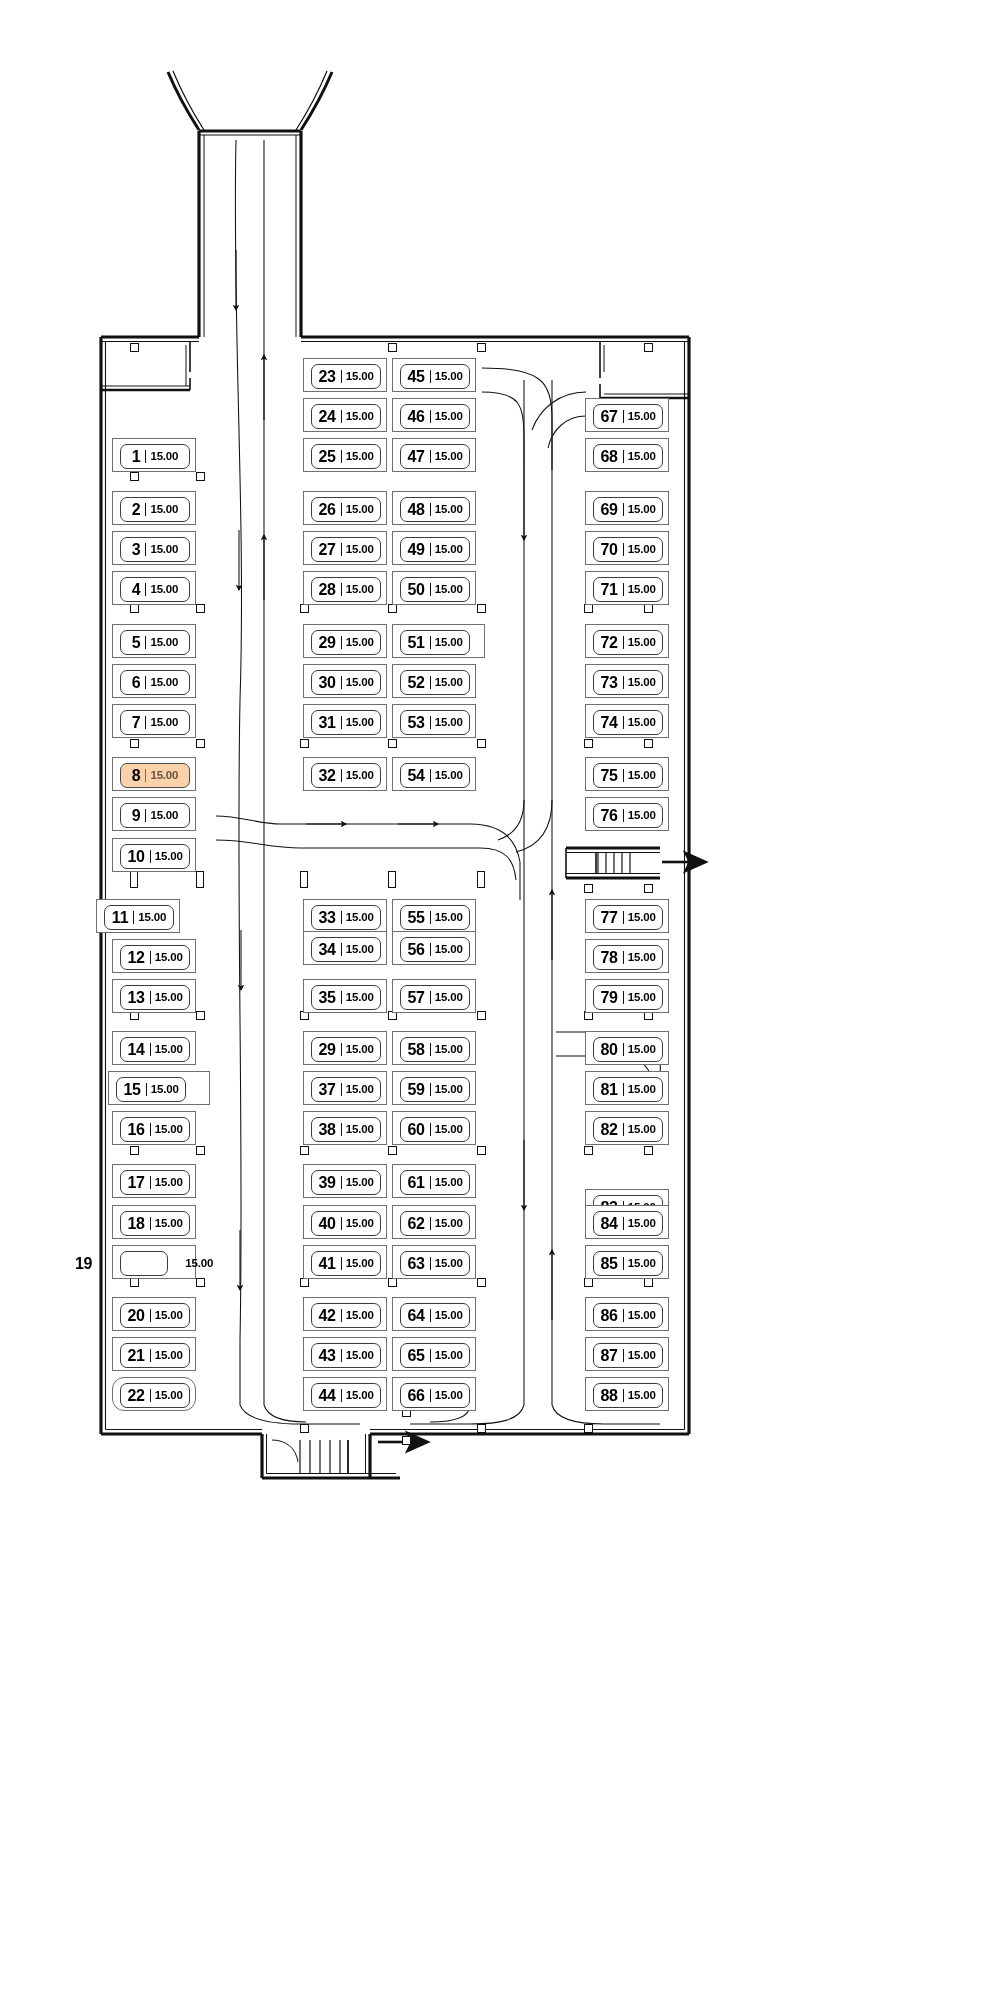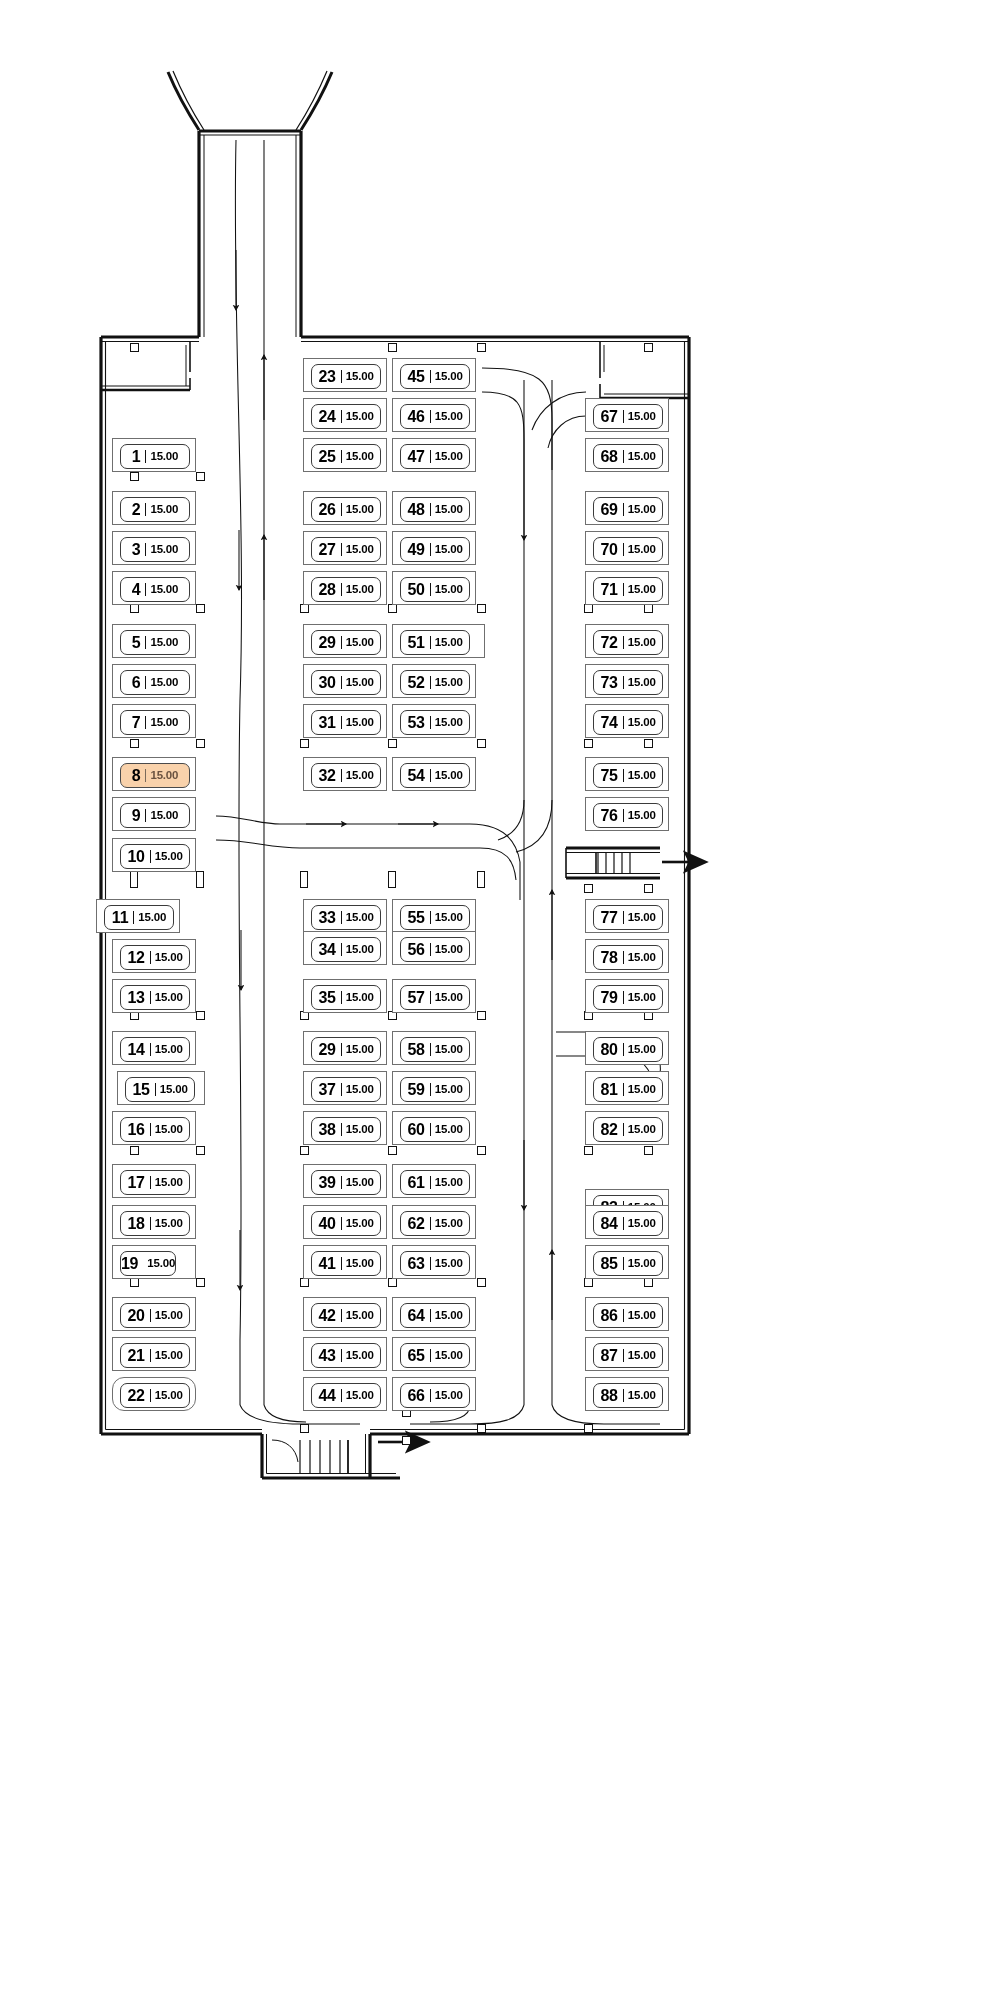--- a/index.html
+++ b/index.html
@@ -339,21 +339,21 @@
           <span class="val">15.00</span>
         </div>
       </div>
       <div class="stall" style="left: 112px; top: 1031px; width: 84px; height: 34px;">
         <div class="tag" style="left: 7px; top: 5px; width: 70px; height: 25px;">
           <span class="num">14</span>
           <span class="sep"></span>
           <span class="val">15.00</span>
         </div>
       </div>
-      <div class="stall" style="left: 117px; top: 1071px; width: 88px; height: 34px;">
+      <div class="stall" style="left: 108px; top: 1071px; width: 102px; height: 34px;">
         <div class="tag" style="left: 7px; top: 5px; width: 70px; height: 25px;">
           <span class="num">15</span>
           <span class="sep"></span>
           <span class="val">15.00</span>
         </div>
       </div>
       <div class="stall" style="left: 112px; top: 1111px; width: 84px; height: 34px;">
         <div class="tag" style="left: 7px; top: 5px; width: 70px; height: 25px;">
           <span class="num">16</span>
           <span class="sep"></span>
@@ -368,21 +368,21 @@
         </div>
       </div>
       <div class="stall" style="left: 112px; top: 1205px; width: 84px; height: 34px; padding-left: 12px;">
         <div class="tag" style="left: 7px; top: 5px; width: 70px; height: 25px;">
           <span class="num">18</span>
           <span class="sep"></span>
           <span class="val">15.00</span>
         </div>
       </div>
       <div class="stall" style="left: 112px; top: 1245px; width: 84px; height: 34px;">
-        <div class="tag" style="left: 7px; top: 5px; width: 56px; height: 25px;">
+        <div class="tag" style="left: 7px; top: 5px; width: 48px; height: 25px; gap: 42px;">
           <span class="num">19</span>
           <span class="sep"></span>
           <span class="val">15.00</span>
         </div>
       </div>
       <div class="stall" style="left: 112px; top: 1297px; width: 84px; height: 34px;">
         <div class="tag" style="left: 7px; top: 5px; width: 70px; height: 25px;">
           <span class="num">20</span>
           <span class="sep"></span>
           <span class="val">15.00</span>

